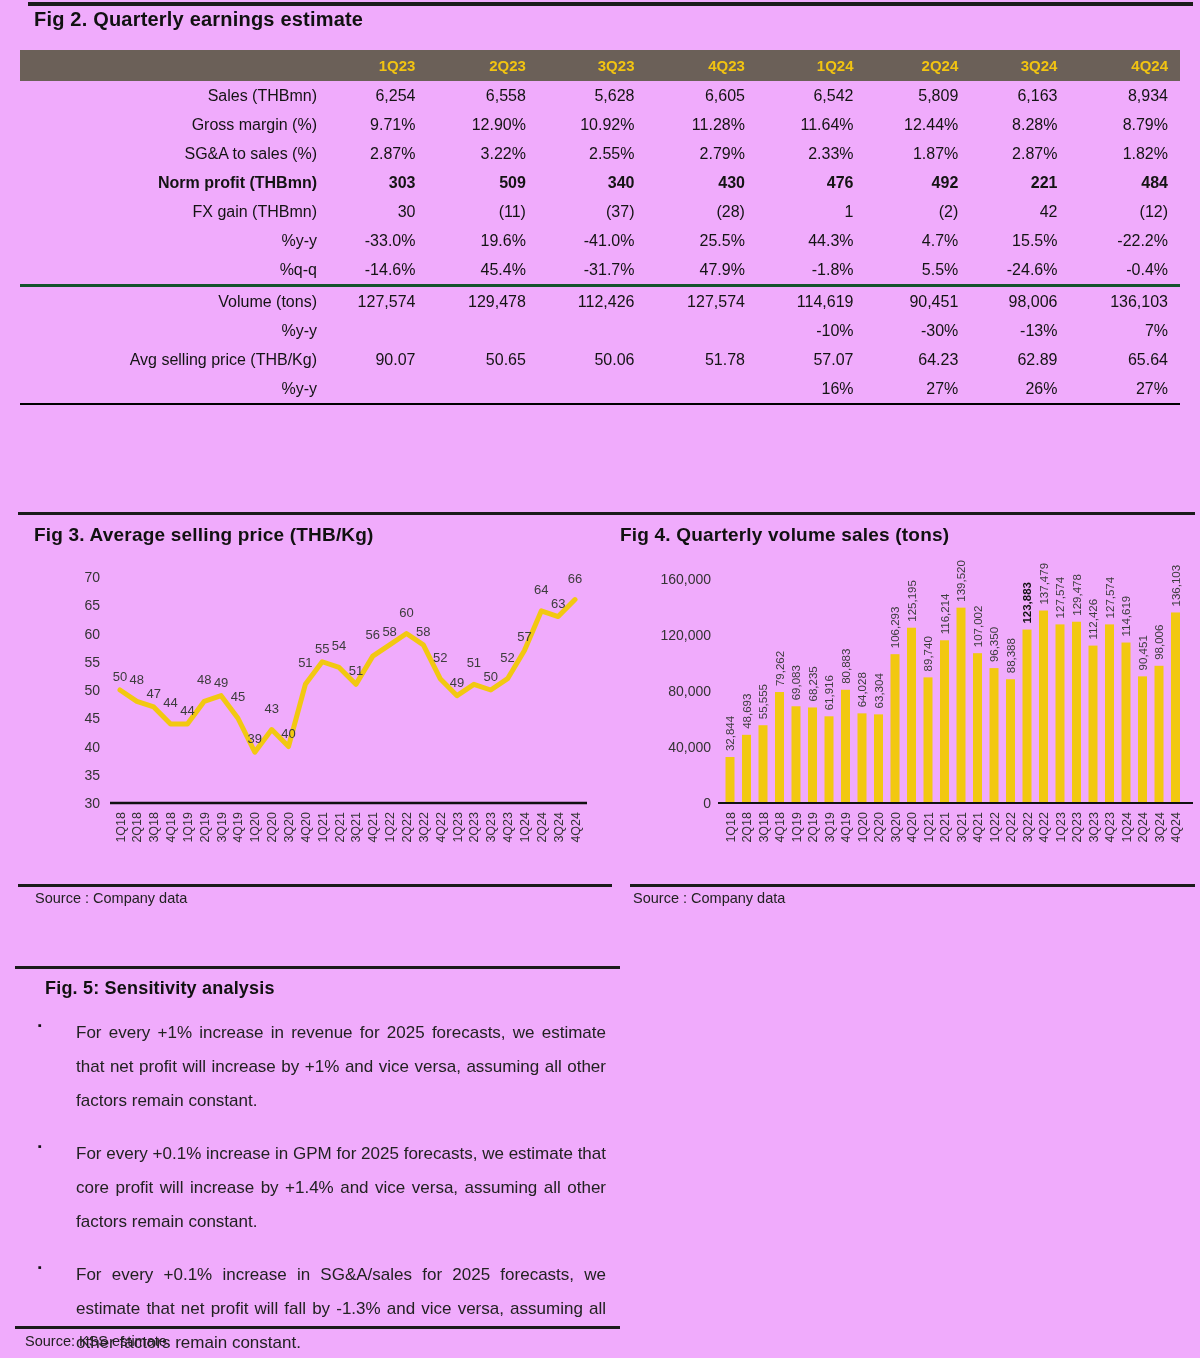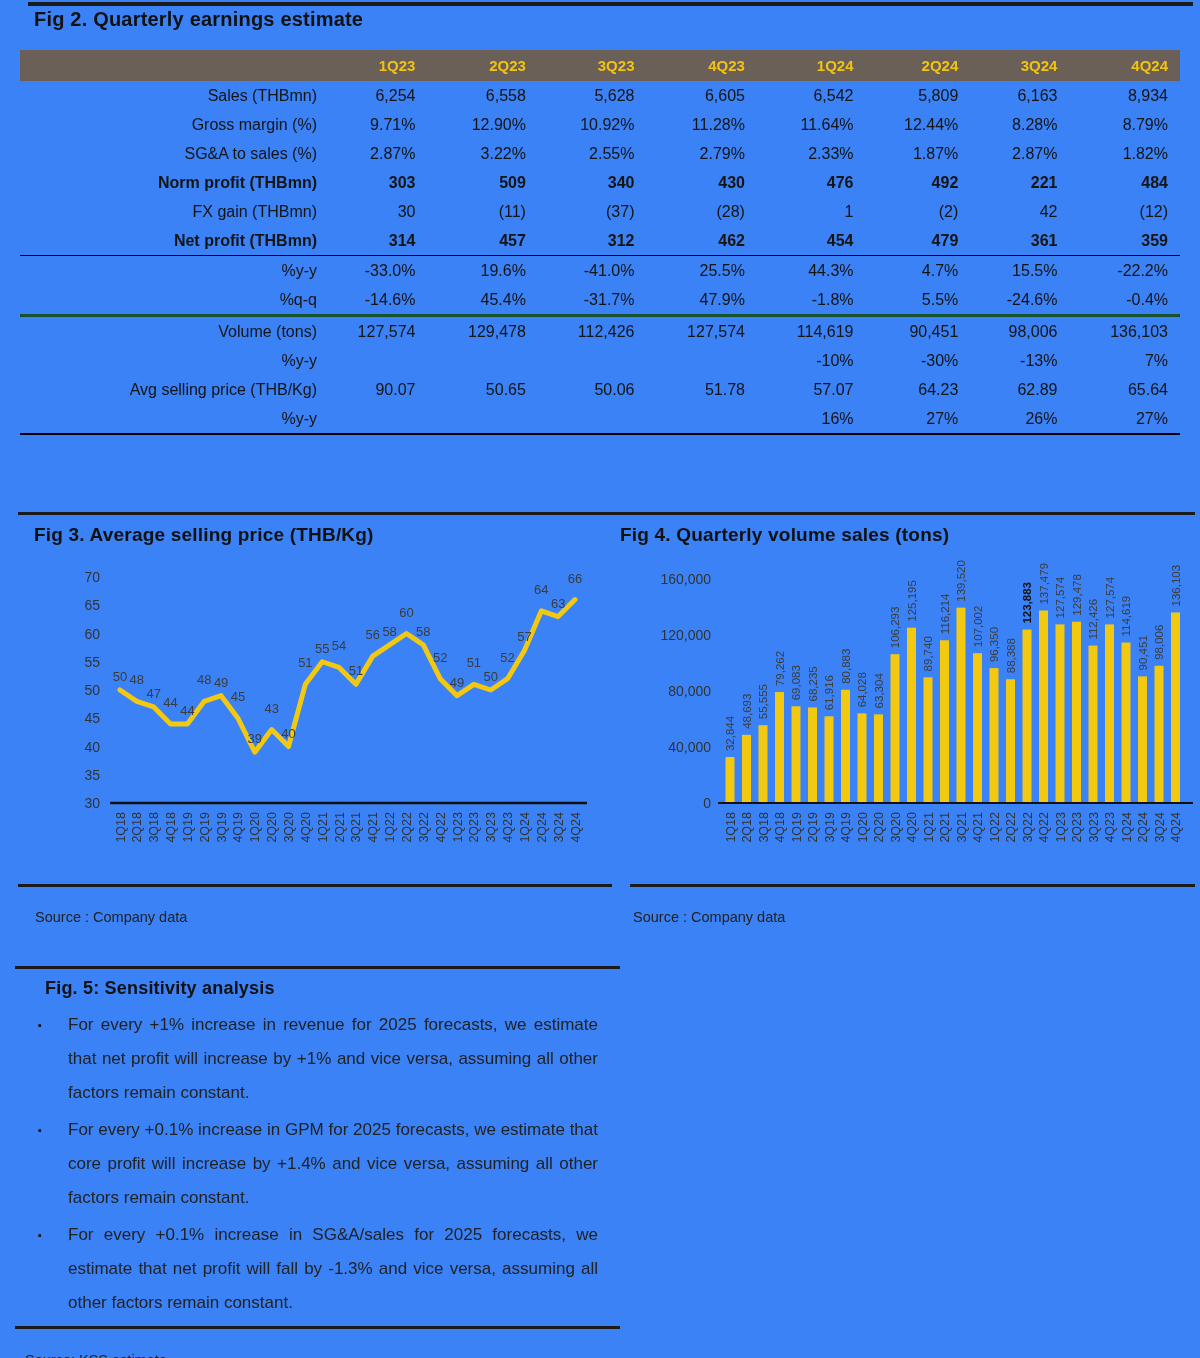--- a/index.html
+++ b/index.html
@@ -1,16 +1,16 @@
 <!DOCTYPE html>
 <html><head>
 <meta charset="utf-8">
 <style>
   html,body{margin:0;padding:0;background:#ffffff;}
-  .page{position:relative;width:1200px;height:1358px;background:#3b82f6;
+  .page{position:relative;width:1200px;height:1358px;background:#f0abfc;
         font-family:"Liberation Sans",sans-serif;color:#1a1a1a;overflow:hidden;}
   .rule{position:absolute;background:#1b1b1b;}
   .fig-title{position:absolute;font-weight:bold;color:#111;letter-spacing:.2px;white-space:nowrap;}
   #fig2-title{left:34px;top:8px;font-size:20px;}
   #fig3-title{left:34px;top:524px;font-size:19px;}
   #fig4-title{left:620px;top:524px;font-size:19px;}
   #fig5-title{left:30px;top:978px;font-size:18px;margin-left:15px;}
 
   
   #earnings-table{position:absolute;left:20px;top:50px;width:1160px;border-collapse:collapse;
@@ -28,30 +28,30 @@
   
   svg{position:absolute;overflow:visible;}
   #line-chart{left:15px;top:552px;}
   #bar-chart{left:618px;top:552px;}
   .ytick{font-size:14px;fill:#333;}
   .xlab{font-size:12.5px;fill:#333;}
   .ptlab{font-size:13px;fill:#3c3c3c;}
   .barlab{font-size:11.5px;fill:#3c3c3c;}
   .barlab.b{font-weight:bold;fill:#111;}
 
-  .source{position:absolute;font-size:14.5px;color:#222;white-space:nowrap;margin-top:19px;}
+  .source{position:absolute;font-size:14.5px;color:#222;white-space:nowrap;}
   #src-fig3{left:35px;top:890px;}
   #src-fig4{left:633px;top:890px;}
   #src-fig5{left:25px;top:1333px;}
 
   
   #fig5-bullets{position:absolute;left:38px;top:1008px;width:578px;}
   .bullet{display:flex;margin-bottom:3px;}
   .bullet .marker{width:30px;flex:0 0 30px;font-size:11px;line-height:34px;color:#111;}
-  .bullet p{margin:0;font-size:17px;line-height:34px;text-align:justify;color:#222;width:530px;}
+  .bullet p{margin:8px;font-size:17px;line-height:34px;text-align:justify;color:#222;width:530px;}
 </style>
 </head>
 <body>
 
 <div class="page">
 
   <div class="rule" style="left:28px;top:2px;width:1165px;height:4px;"></div>
 
   <div class="fig-title" id="fig2-title">Fig 2. Quarterly earnings estimate</div>
 
@@ -117,31 +117,20 @@
         <tr class="">
           <td class="lbl">FX gain (THBmn)</td>
           <td>30</td>
           <td>(11)</td>
           <td>(37)</td>
           <td>(28)</td>
           <td>1</td>
           <td>(2)</td>
           <td>42</td>
           <td>(12)</td>
-        </tr>
-        <tr class="bold sep-thin">
-          <td class="lbl">Net profit (THBmn)</td>
-          <td>314</td>
-          <td>457</td>
-          <td>312</td>
-          <td>462</td>
-          <td>454</td>
-          <td>479</td>
-          <td>361</td>
-          <td>359</td>
         </tr>
         <tr class="">
           <td class="lbl">%y-y</td>
           <td>-33.0%</td>
           <td>19.6%</td>
           <td>-41.0%</td>
           <td>25.5%</td>
           <td>44.3%</td>
           <td>4.7%</td>
           <td>15.5%</td>

